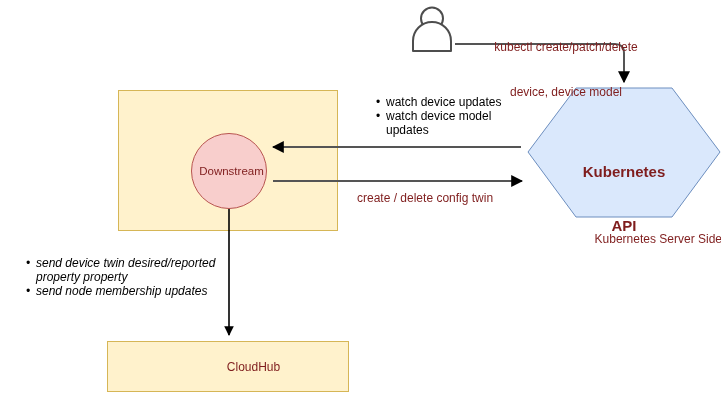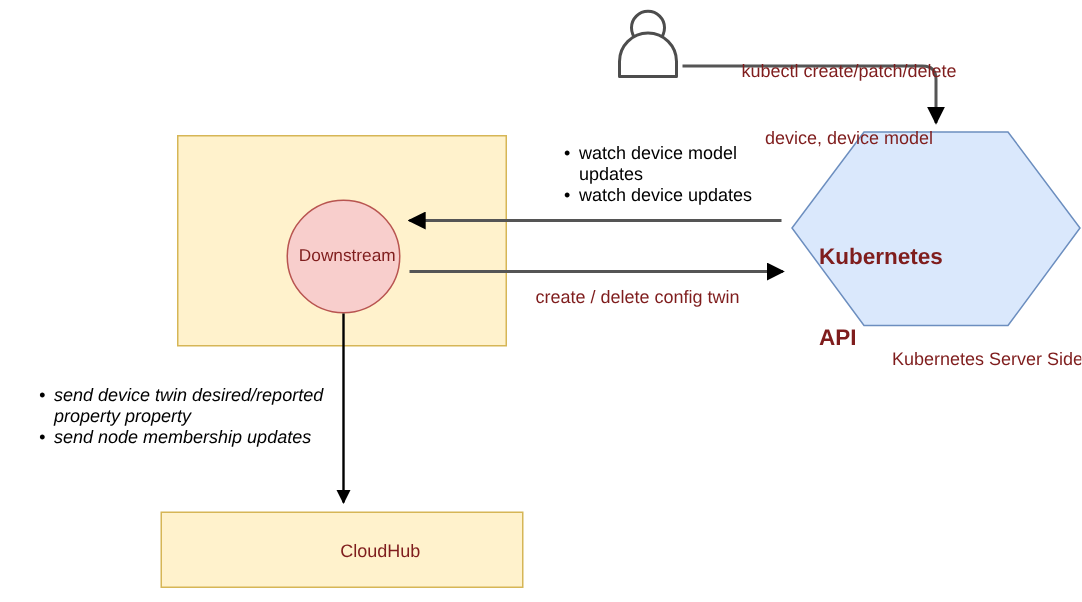--- a/index.html
+++ b/index.html
@@ -48,21 +48,21 @@
     top: 360px;
     width: 241px;
     text-align: center;
     font-size: 12px;
     margin-left: 25px;
   }
   #label-k8s-api {
     left: 546px;
     top: 127px;
     width: 156px;
-    text-align: left;
+    text-align: center;
     font-weight: bold;
     font-size: 15px;
     line-height: 18px;
   }
   #label-k8s-server-side {
     left: 526px;
     top: 232px;
     width: 196px;
     text-align: right;
     font-size: 12px;
@@ -166,22 +166,22 @@
   <div class="txt txt-center" id="label-k8s-server-side">Kubernetes Server Side</div>
 
   <div class="txt txt-center" id="label-kubectl">
     <div>kubectl create/patch/delete</div>
     <div>device, device model</div>
   </div>
 
   <div class="txt" id="label-create-delete-config-maps">create / delete config twin</div>
 
   <ul class="bullets" id="bullets-watch">
+    <li><span>watch device updates</span></li>
     <li><span>watch device model</span><br><span>updates</span></li>
-    <li><span>watch device updates</span></li>
   </ul>
 
   <ul class="bullets" id="bullets-send">
     <li><span>send device twin desired/reported</span><br><span>property property</span></li>
     <li><span>send node membership updates</span></li>
   </ul>
 
 </div>
 
 </body></html>

